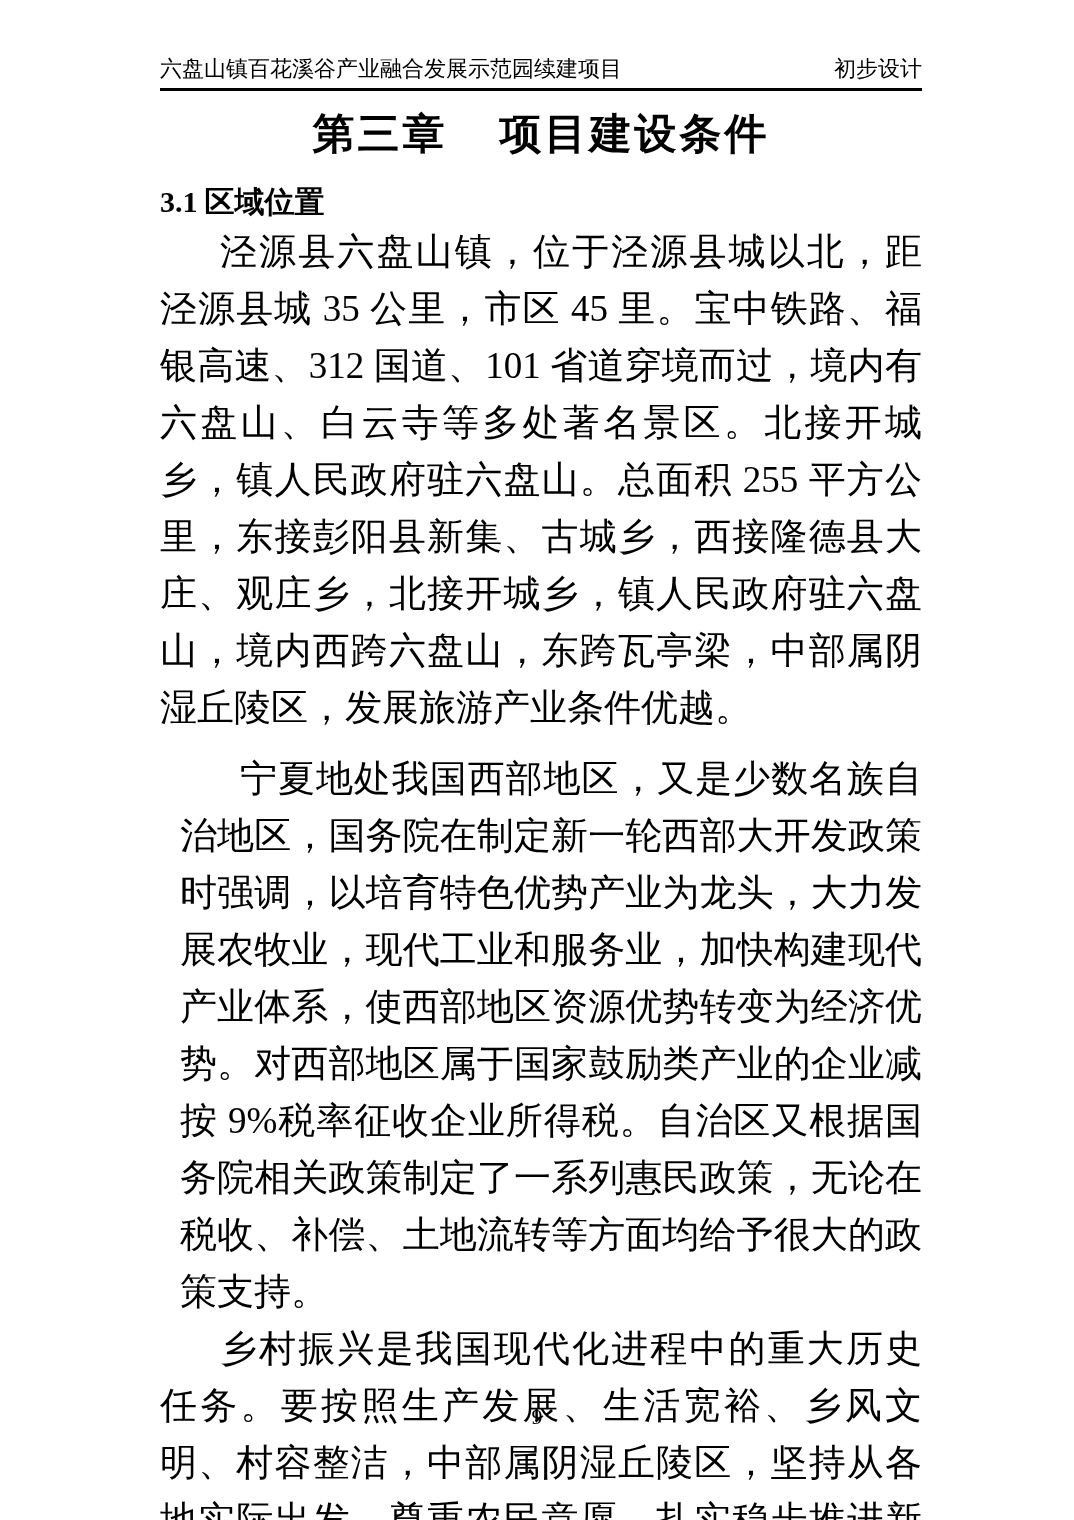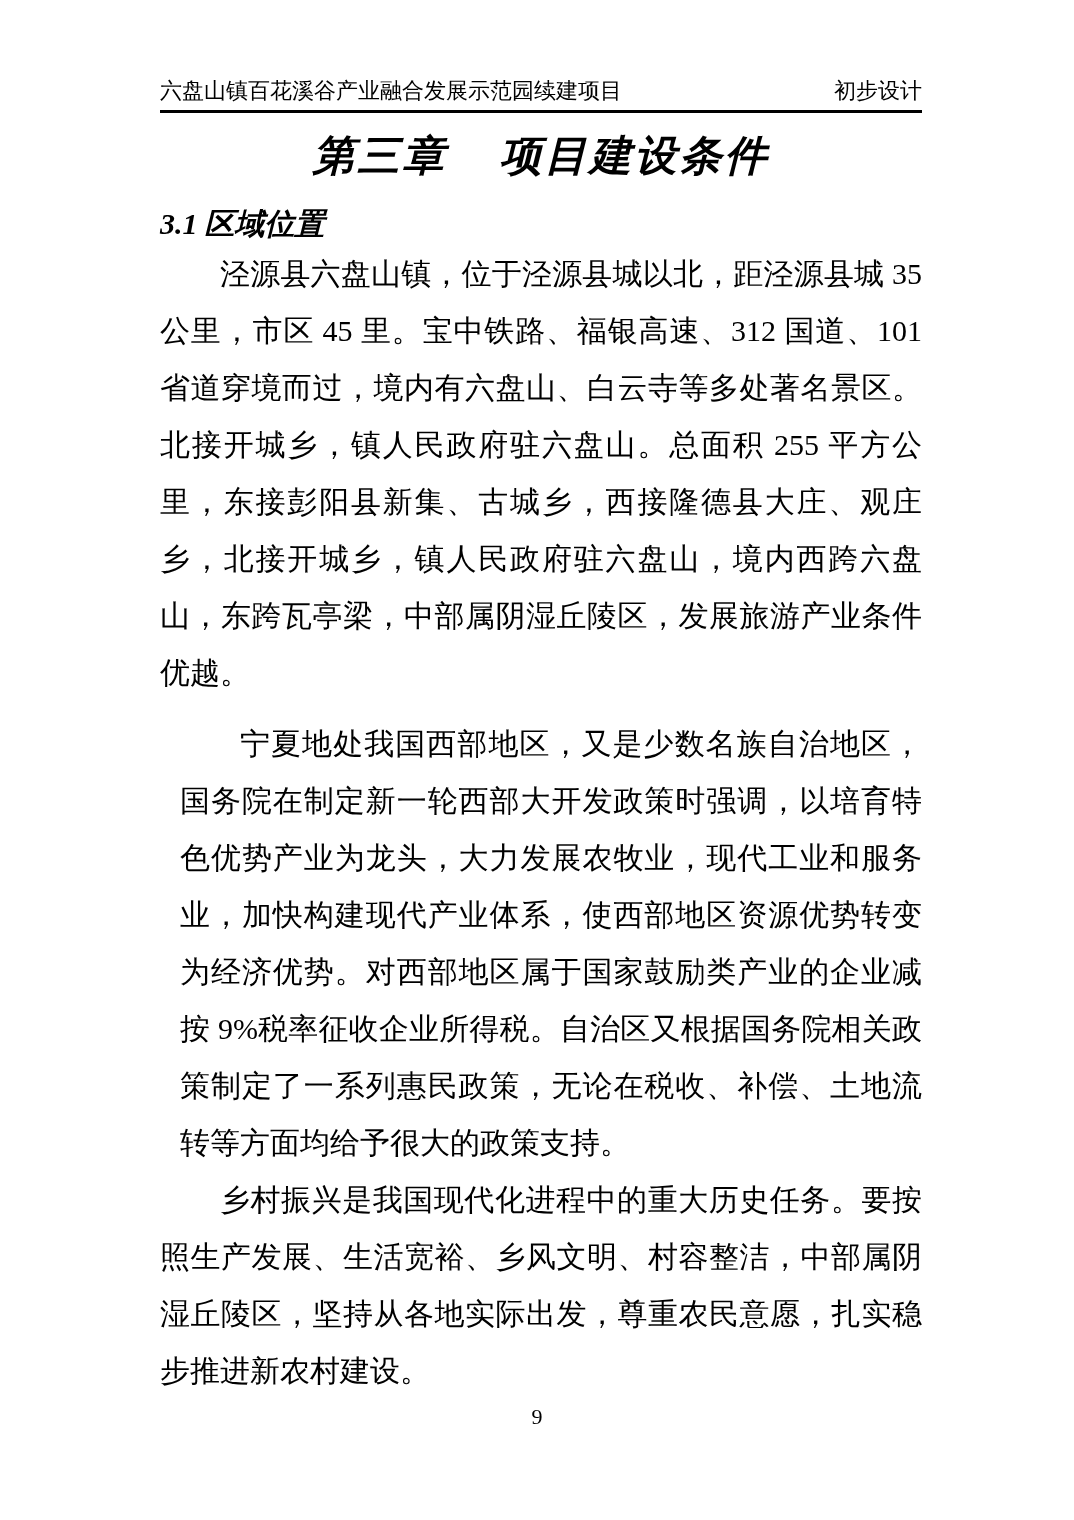--- a/index.html
+++ b/index.html
@@ -16,61 +16,60 @@
     color: #000000;
     font-family: "Liberation Serif", serif;
     box-sizing: border-box;
     padding: 0 152px 0 160px;
     overflow: hidden;
   }
   .header {
     display: flex;
     justify-content: space-between;
     align-items: flex-end;
-    padding-top: 78px;
+    padding-top: 56px;
     padding-bottom: 6px;
     border-bottom: 3px solid #000000;
     font-size: 22px;
     line-height: 26px;
   }
   .header .hdr-left { text-align: left; }
   .header .hdr-right { text-align: right; }
   .doc-title {
     margin: 18px 0 0 0;
     text-align: center;
     font-family: "Liberation Sans", sans-serif;
     font-weight: bold;
     font-size: 42px;
     line-height: 50px;
     letter-spacing: 3px;
     white-space: nowrap;
-    font-style: italic;
   }
   .doc-title .title-gap {
     display: inline-block;
     width: 52px;
   }
   .section-heading {
     margin: 0;
     font-size: 30px;
     line-height: 34px;
     font-weight: bold;
   }
   .section-heading .sec-num {
     font-family: "Liberation Serif", serif;
     margin-right: 7px;
   }
   .section-heading .sec-text {
     font-family: "Liberation Sans", sans-serif;
   }
-  .h-31 { margin-top: 26px; font-style: italic; }
+  .h-31 { margin-top: 26px; }
   .h-32 { margin-top: 10px; }
   .body-para {
     margin: 0;
-    font-size: 30px;
+    font-size: 37px;
     line-height: 57px;
     text-align: justify;
     text-justify: inter-ideograph;
     text-indent: 60px;
   }
   .p-first { margin-top: 4px; }
   .p2-first { margin-top: 14px; margin-left: 20px; }
   .footer {
     position: absolute;
     left: 0;

